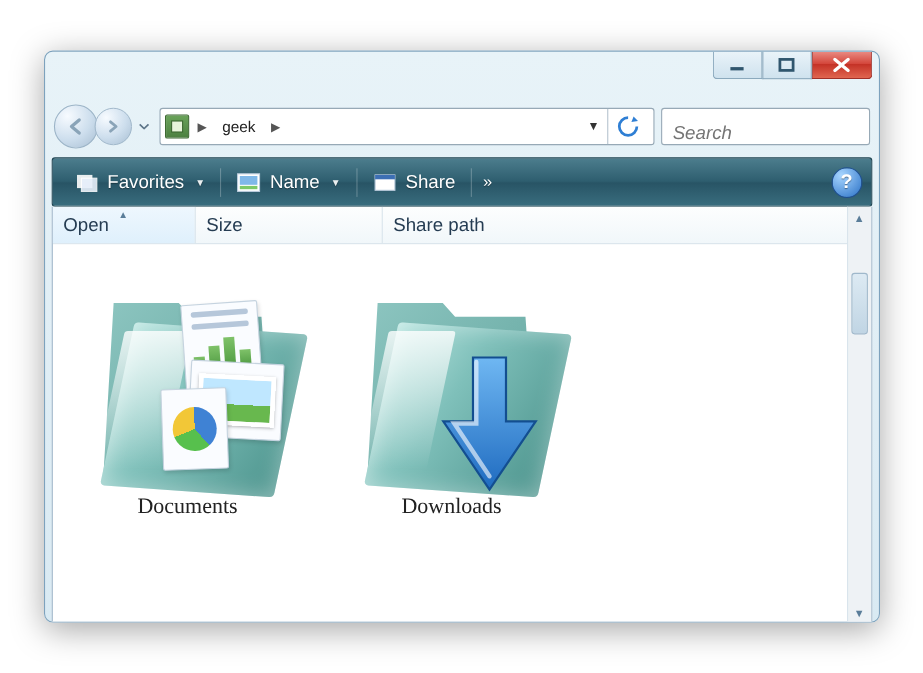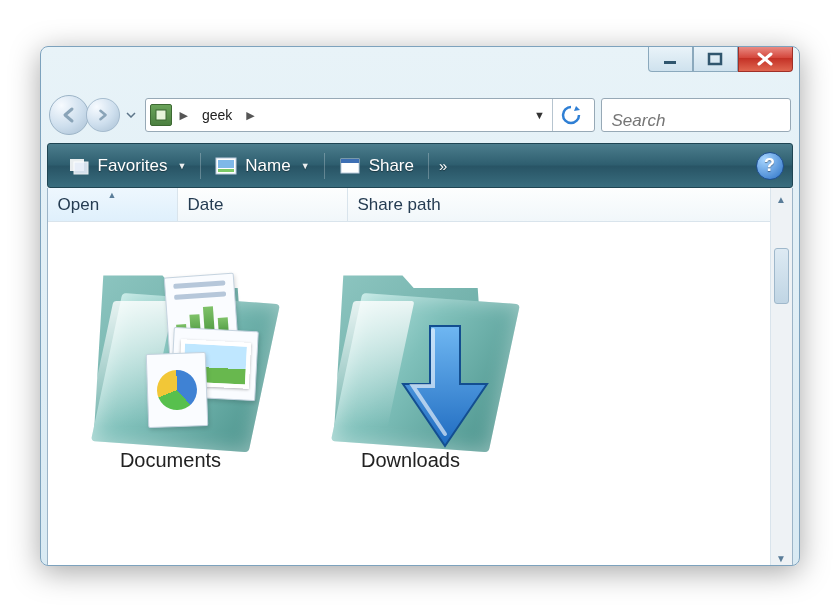--- a/index.html
+++ b/index.html
@@ -141,21 +141,21 @@
   .col.path{flex:1;border-right:none}
   
   .vscroll{
     width:22px;background:#eef2f5;border-left:1px solid #d9e4ec;
     display:flex;flex-direction:column;align-items:center;
   }
   .vscroll .arrow{height:22px;width:100%;display:flex;align-items:center;justify-content:center;color:#5a7d99;font-size:10px;}
   .vscroll .track{flex:1;position:relative;width:100%;}
   .vscroll .thumb{position:absolute;left:3px;right:3px;top:38px;height:56px;background:linear-gradient(#ddeaf3,#c0d5e4);border:1px solid #9fb8cb;border-radius:3px;}
   
-  .files{display:flex;gap:30px;padding:30px 18px;}
+  .files{display:flex;gap:30px;padding:30px 18px;font-family:Liberation Serif, serif;}
   .file-item{
     width:210px;display:flex;flex-direction:column;align-items:center;gap:8px;
     padding:8px;border:1px solid transparent;border-radius:3px;
   }
   .file-item.selected{
     border:1px dotted #3aa0e8;background:rgba(58,160,232,.12);
   }
   .file-label{font-size:20px;color:#222;}
   .folder-art{width:160px;height:180px;position:relative;}
   .folder-back{
@@ -303,21 +303,21 @@
   </div>
 
   <div class="content-wrap">
     <div class="content-main">
       <div class="col-headers">
         <div class="col name active">
           <span class="sort">▲</span>
           <span>Open</span>
         </div>
         <div class="col size">
-          <span>Date</span>
+          <span>Size</span>
         </div>
         <div class="col path">
           <span>Share path</span>
         </div>
       </div>
 
       <div class="files">
 
         <div class="file-item">
           <div class="folder-art">

